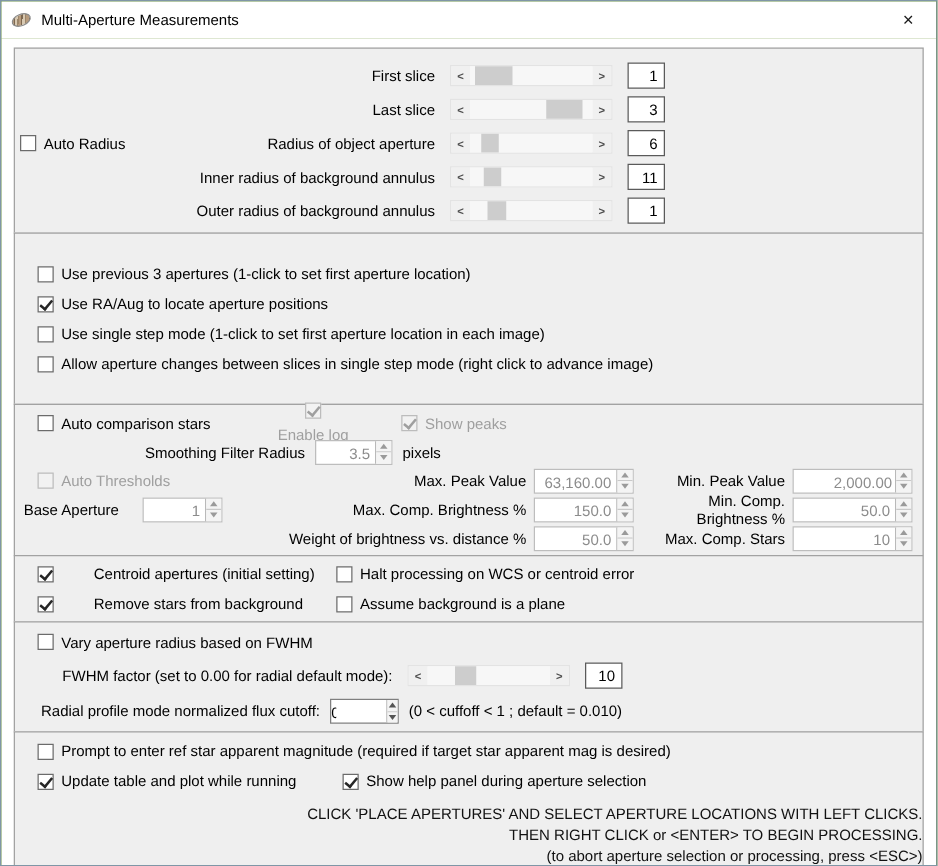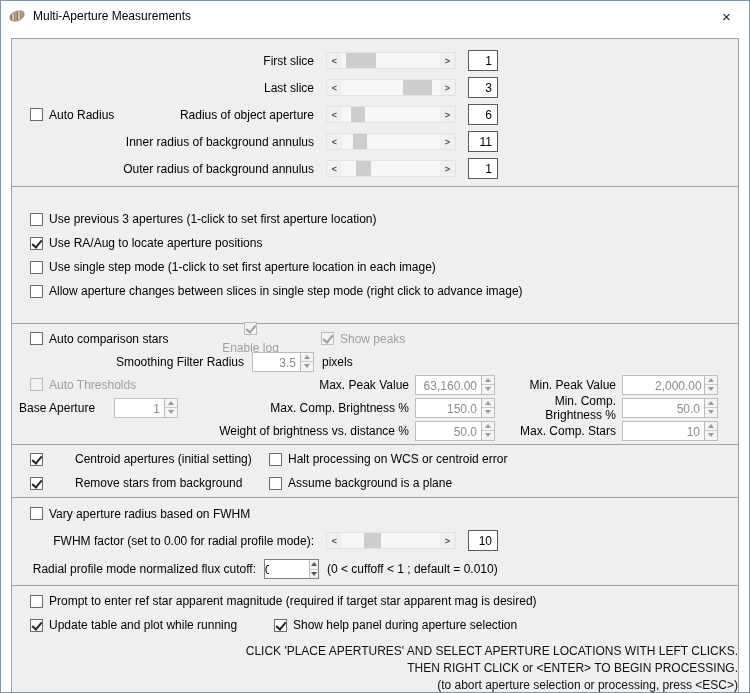--- a/index.html
+++ b/index.html
@@ -17,21 +17,21 @@
     transform:rotate(-22deg); border:1px solid #8c8c8c; margin-right:8px; flex:0 0 auto; }
   .title-text { font-size:12px; color:#000; }
   .close-btn { margin-left:auto; width:45px; height:30px; display:flex; align-items:center; justify-content:center;
     font-size:15px; color:#1a1a1a; cursor:default; }
   
   .content { flex:1; display:flex; flex-direction:column; padding:7px 10px 0 10px; background:#fff; }
   .panel { position:relative; border:1px solid #a2a2a2; background:#efefef; margin-top:-1px; }
   .panel:first-child { margin-top:0; }
   
   .row { display:flex; align-items:center; position:relative; }
-  .r27 { height:27px; } .r24 { height:24px; }
+  .r27 { height:27px;padding-left:34px; } .r24 { height:24px; }
   .r25 { height:25px; } .r29 { height:29px; } .r28 { height:28px; }
   
   .slabel { width:314px; text-align:right; padding-right:12px; flex:0 0 auto; }
   .hsb { width:130px; height:17px; display:flex; align-items:stretch; flex:0 0 auto;
     background:#f5f5f5; border:1px solid #e3e3e3; }
   .sb-arr { width:15px; display:flex; align-items:center; justify-content:center;
     font-size:9px; font-weight:bold; color:#4d4d4d; background:#f0f0f0; }
   .sb-track { flex:1; position:relative; background:#f7f7f7; }
   .sb-thumb { position:absolute; top:0; bottom:0; background:#cdcdcd; }
   .t1 { left:4%;  width:31%; } .t2 { left:62%; width:30%; }
@@ -59,36 +59,36 @@
   .spin.disabled { border-color:#bdbdbd; }
   .spin.disabled .spin-val { color:#8c8c8c; }
   .spin.disabled .tri-up { border-bottom-color:#9a9a9a; }
   .spin.disabled .tri-dn { border-top-color:#9a9a9a; }
   
   .p3row { display:flex; align-items:center; height:23px; }
   .p3-left { width:180px; flex:0 0 auto; display:flex; align-items:center; }
   .p3-midlabel { flex:1; text-align:right; padding-right:6px; }
   .p3-midspin { width:80px; }
   .p3-rightlabel { width:127px; flex:0 0 auto; text-align:right; padding-right:6px; }
-  .p3-rightspin { width:96px; margin-right:16px;padding-left:32px; }
+  .p3-rightspin { width:96px; margin-right:4px;padding-left:32px; }
   .w62 { width:62px; } .w64 { width:64px; } .w55 { width:55px;gap:40px; }
   
   .col1-239 { width:239px; flex:0 0 auto;gap:32px; }
   .col1-244 { width:244px; flex:0 0 auto; }
   
   .instructions { padding:6px 0 0 18px; line-height:17px; color:#111;text-align:right; }
   
   .cutlabel { width:252px; text-align:right; padding-right:8px; flex:0 0 auto; }
   .note { margin-left:8px; }
   
   .button-bar { flex:1; background:#f0f0f0; display:flex; align-items:center; justify-content:flex-end;
     gap:10px; padding:0 22px 4px 0; border-top:1px solid #fdfdfd; }
   .btn { height:23px; padding:0 13px; background:#f0f0f0; border:1px solid #8f8f8f;
     font-family:"Liberation Sans", sans-serif; font-size:12px; color:#000; display:flex; align-items:center; }
-  .abs-cb { position:absolute; left:18px; top:50%; transform:translateY(-50%); }
+  .abs-cb { position:absolute; left:4px; top:50%; transform:translateY(-50%); }
 </style>
 </head>
 <body>
 
 <div class="window">
 
   <div class="titlebar">
     <span class="app-icon"></span>
     <span class="title-text">Multi-Aperture Measurements</span>
     <span class="close-btn">×</span>
@@ -340,21 +340,21 @@
     </div>
 
     <div class="panel" style="padding:3px 0 2px 0;">
       <div class="row r25 pad18">
         <span class="chk">
           <span class="cb"></span>
           <span class="lbl">Vary aperture radius based on FWHM</span>
         </span>
       </div>
       <div class="row r29">
-        <span class="slabel">FWHM factor (set to 0.00 for radial profile mode):</span>
+        <span class="slabel">FWHM factor (set to 0.00 for radial default mode):</span>
         <span class="hsb">
           <span class="sb-arr">&lt;</span>
           <span class="sb-track">
               <span class="sb-thumb t6"></span>
             </span>
           <span class="sb-arr">&gt;</span>
         </span>
         <span class="valbox">10</span>
       </div>
       <div class="row r28">

